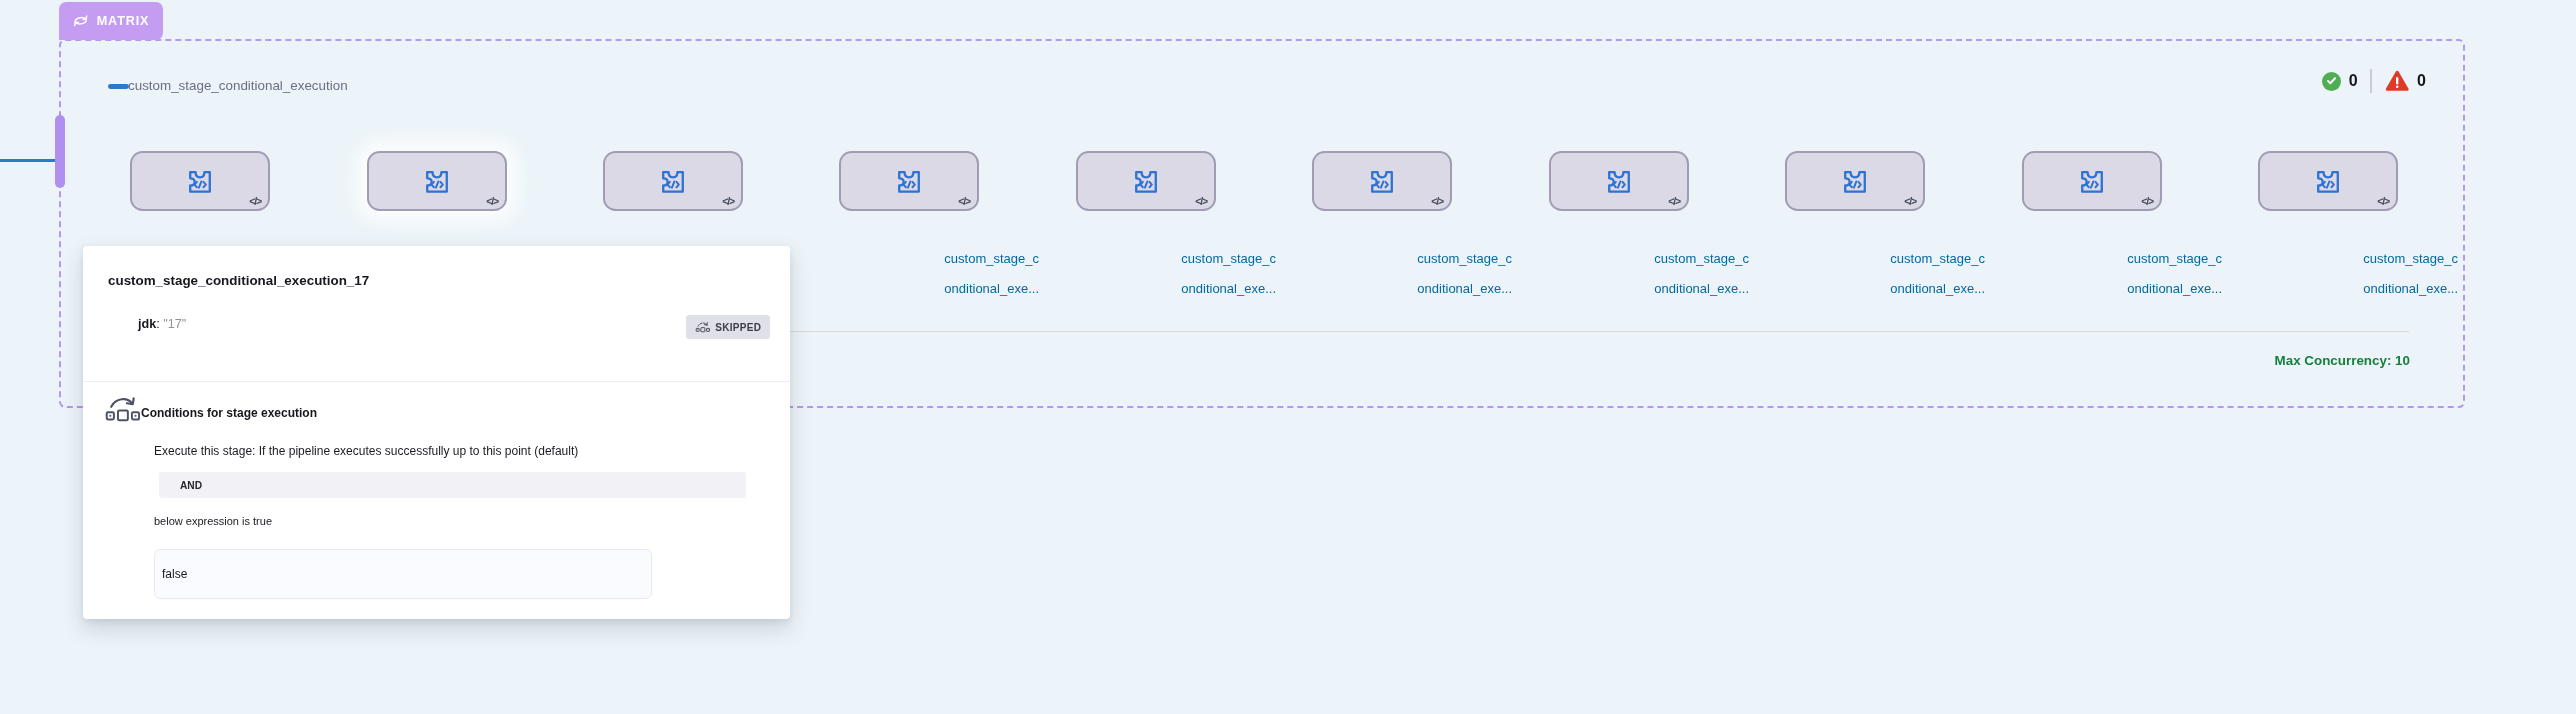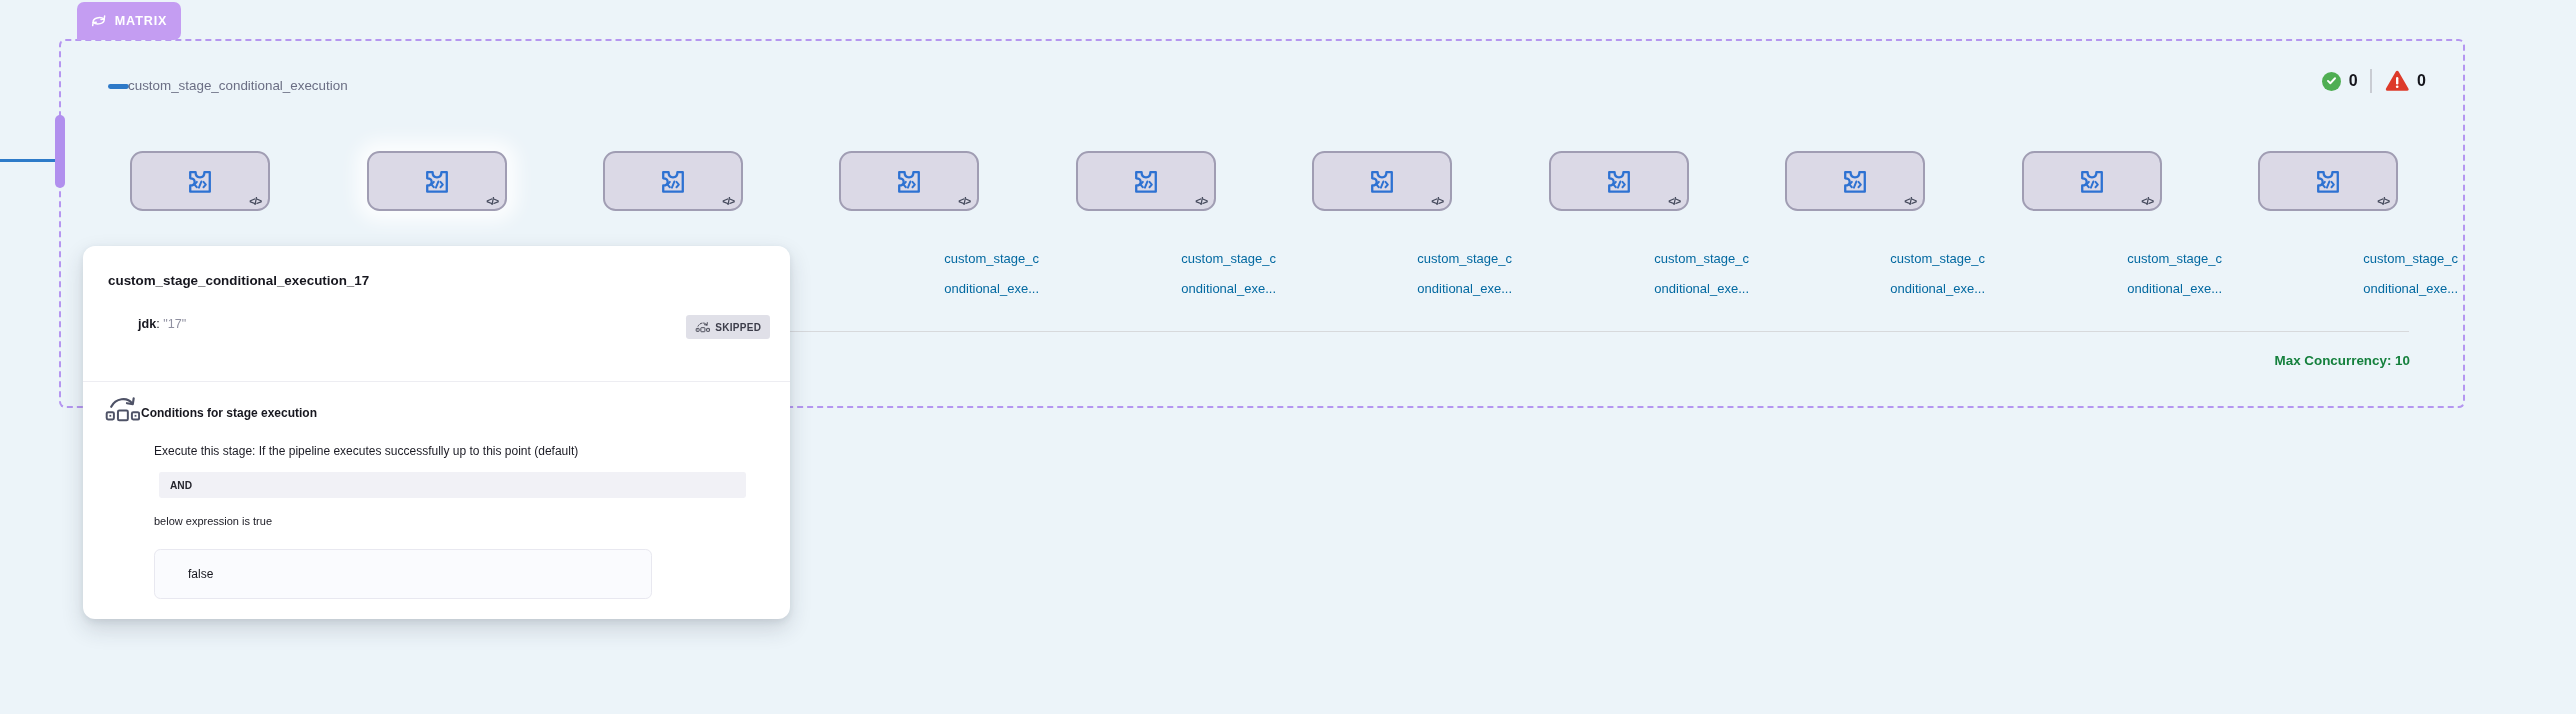--- a/index.html
+++ b/index.html
@@ -15,21 +15,21 @@
 
   
   .matrix-container{
     position:absolute;left:59px;top:39px;width:2406px;height:369px;
     border:2.4px dashed #b596f0;border-radius:6.3px;box-sizing:border-box;z-index:1;
   }
   .matrix-tab{
     position:absolute;left:59px;top:1.6px;height:38px;z-index:3;
     background:#c49df2;border-radius:7px 7px 7px 0;
     display:flex;align-items:center;gap:7px;padding:0 13.4px;
-    color:#ffffff;font-size:12.6px;font-weight:700;letter-spacing:0.9px;margin-left:18px;
+    color:#ffffff;font-size:12.6px;font-weight:700;letter-spacing:0.9px;
   }
   .collapse-minus{position:absolute;left:108px;top:84px;width:21px;height:4.7px;border-radius:2.4px;background:#2d79c8;z-index:2;cursor:pointer;}
   .matrix-title{position:absolute;left:128px;top:76px;font-size:13.4px;line-height:20.5px;color:#6b6e84;font-weight:500;z-index:2;}
 
   .status-group{position:absolute;top:69px;right:150px;display:flex;align-items:center;gap:8px;z-index:2;}
   .status-count{font-size:16px;font-weight:700;color:#15151c;}
   .status-divider{width:1.6px;height:24px;background:#c9ccd3;margin:0 4.7px;}
   .ok-badge{width:19px;height:19px;border-radius:50%;background:#4fae53;display:flex;align-items:center;justify-content:center;}
 
   
@@ -45,47 +45,47 @@
     position:absolute;top:93px;left:50%;transform:translateX(-50%);
     width:260px;text-align:right;font-size:13px;line-height:30px;color:#0369a1;
   }
 
   .footer-divider{position:absolute;left:95px;top:331px;width:2314px;height:0.8px;background:#d7d9dc;z-index:1;}
   .max-concurrency{position:absolute;right:166px;top:353px;font-size:13.4px;font-weight:700;color:#15803d;z-index:2;}
 
   
   .card{
     position:absolute;left:83px;top:246px;width:707px;height:373px;z-index:10;
-    background:#ffffff;border-radius:12px;
+    background:#ffffff;border-radius:4px;
     box-shadow:0 9.5px 22px rgba(40,45,60,0.16), 0 2.4px 6.3px rgba(40,45,60,0.08);
   }
   .card-title{position:absolute;left:25px;top:27px;font-size:13.4px;font-weight:700;color:#17171f;}
   .skip-badge{
     position:absolute;right:20px;top:24px;height:24.4px;box-sizing:border-box;
     background:#e0e0e8;border-radius:3.2px;display:flex;align-items:center;gap:5.5px;padding:0 8.7px;margin-top:45px;
   }
   .skip-badge span{font-size:10px;font-weight:700;color:#3c3d4a;letter-spacing:0.3px;}
   .param-line{position:absolute;left:25px;top:71px;font-size:12.6px;color:#17171f;}
   .param-key{font-weight:700;color:#17171f;padding-left:30px;}
   .param-sep{color:#17171f;}
   .param-value{color:#8f90a0;}
   .card-divider{position:absolute;left:0;right:0;top:135px;height:0.8px;background:#ededf2;}
   .cond-icon{position:absolute;left:20.5px;top:148px;}
   .cond-heading{position:absolute;left:58px;top:160px;font-size:12px;font-weight:700;color:#17171f;}
   .cond-line1{position:absolute;left:71px;top:198px;font-size:12px;color:#1b1b24;}
   .and-bar{
     position:absolute;left:76px;top:226px;width:587px;height:26px;box-sizing:border-box;
-    background:#f1f1f6;border-radius:2.4px;display:flex;align-items:center;padding:0 11px;
+    background:#f1f1f6;border-radius:2.4px;display:flex;align-items:center;padding:0 21px;
   }
   .and-bar span{font-size:10.2px;font-weight:700;color:#26262e;}
   .cond-line2{position:absolute;left:71px;top:269px;font-size:11px;color:#1b1b24;}
   .expr-box{
     position:absolute;left:71px;top:303px;width:498px;height:50px;box-sizing:border-box;
     background:#fafbfe;border:1.2px solid #e8e8f0;border-radius:6.3px;
-    display:flex;align-items:center;padding:0 33px;
+    display:flex;align-items:center;padding:0 7px;
   }
   .expr-box span{font-size:12px;color:#17171f;}
 </style>
 </head>
 <body>
 
 <div class="connector"></div>
 <div class="port"></div>
 
 <div class="matrix-container"></div>

